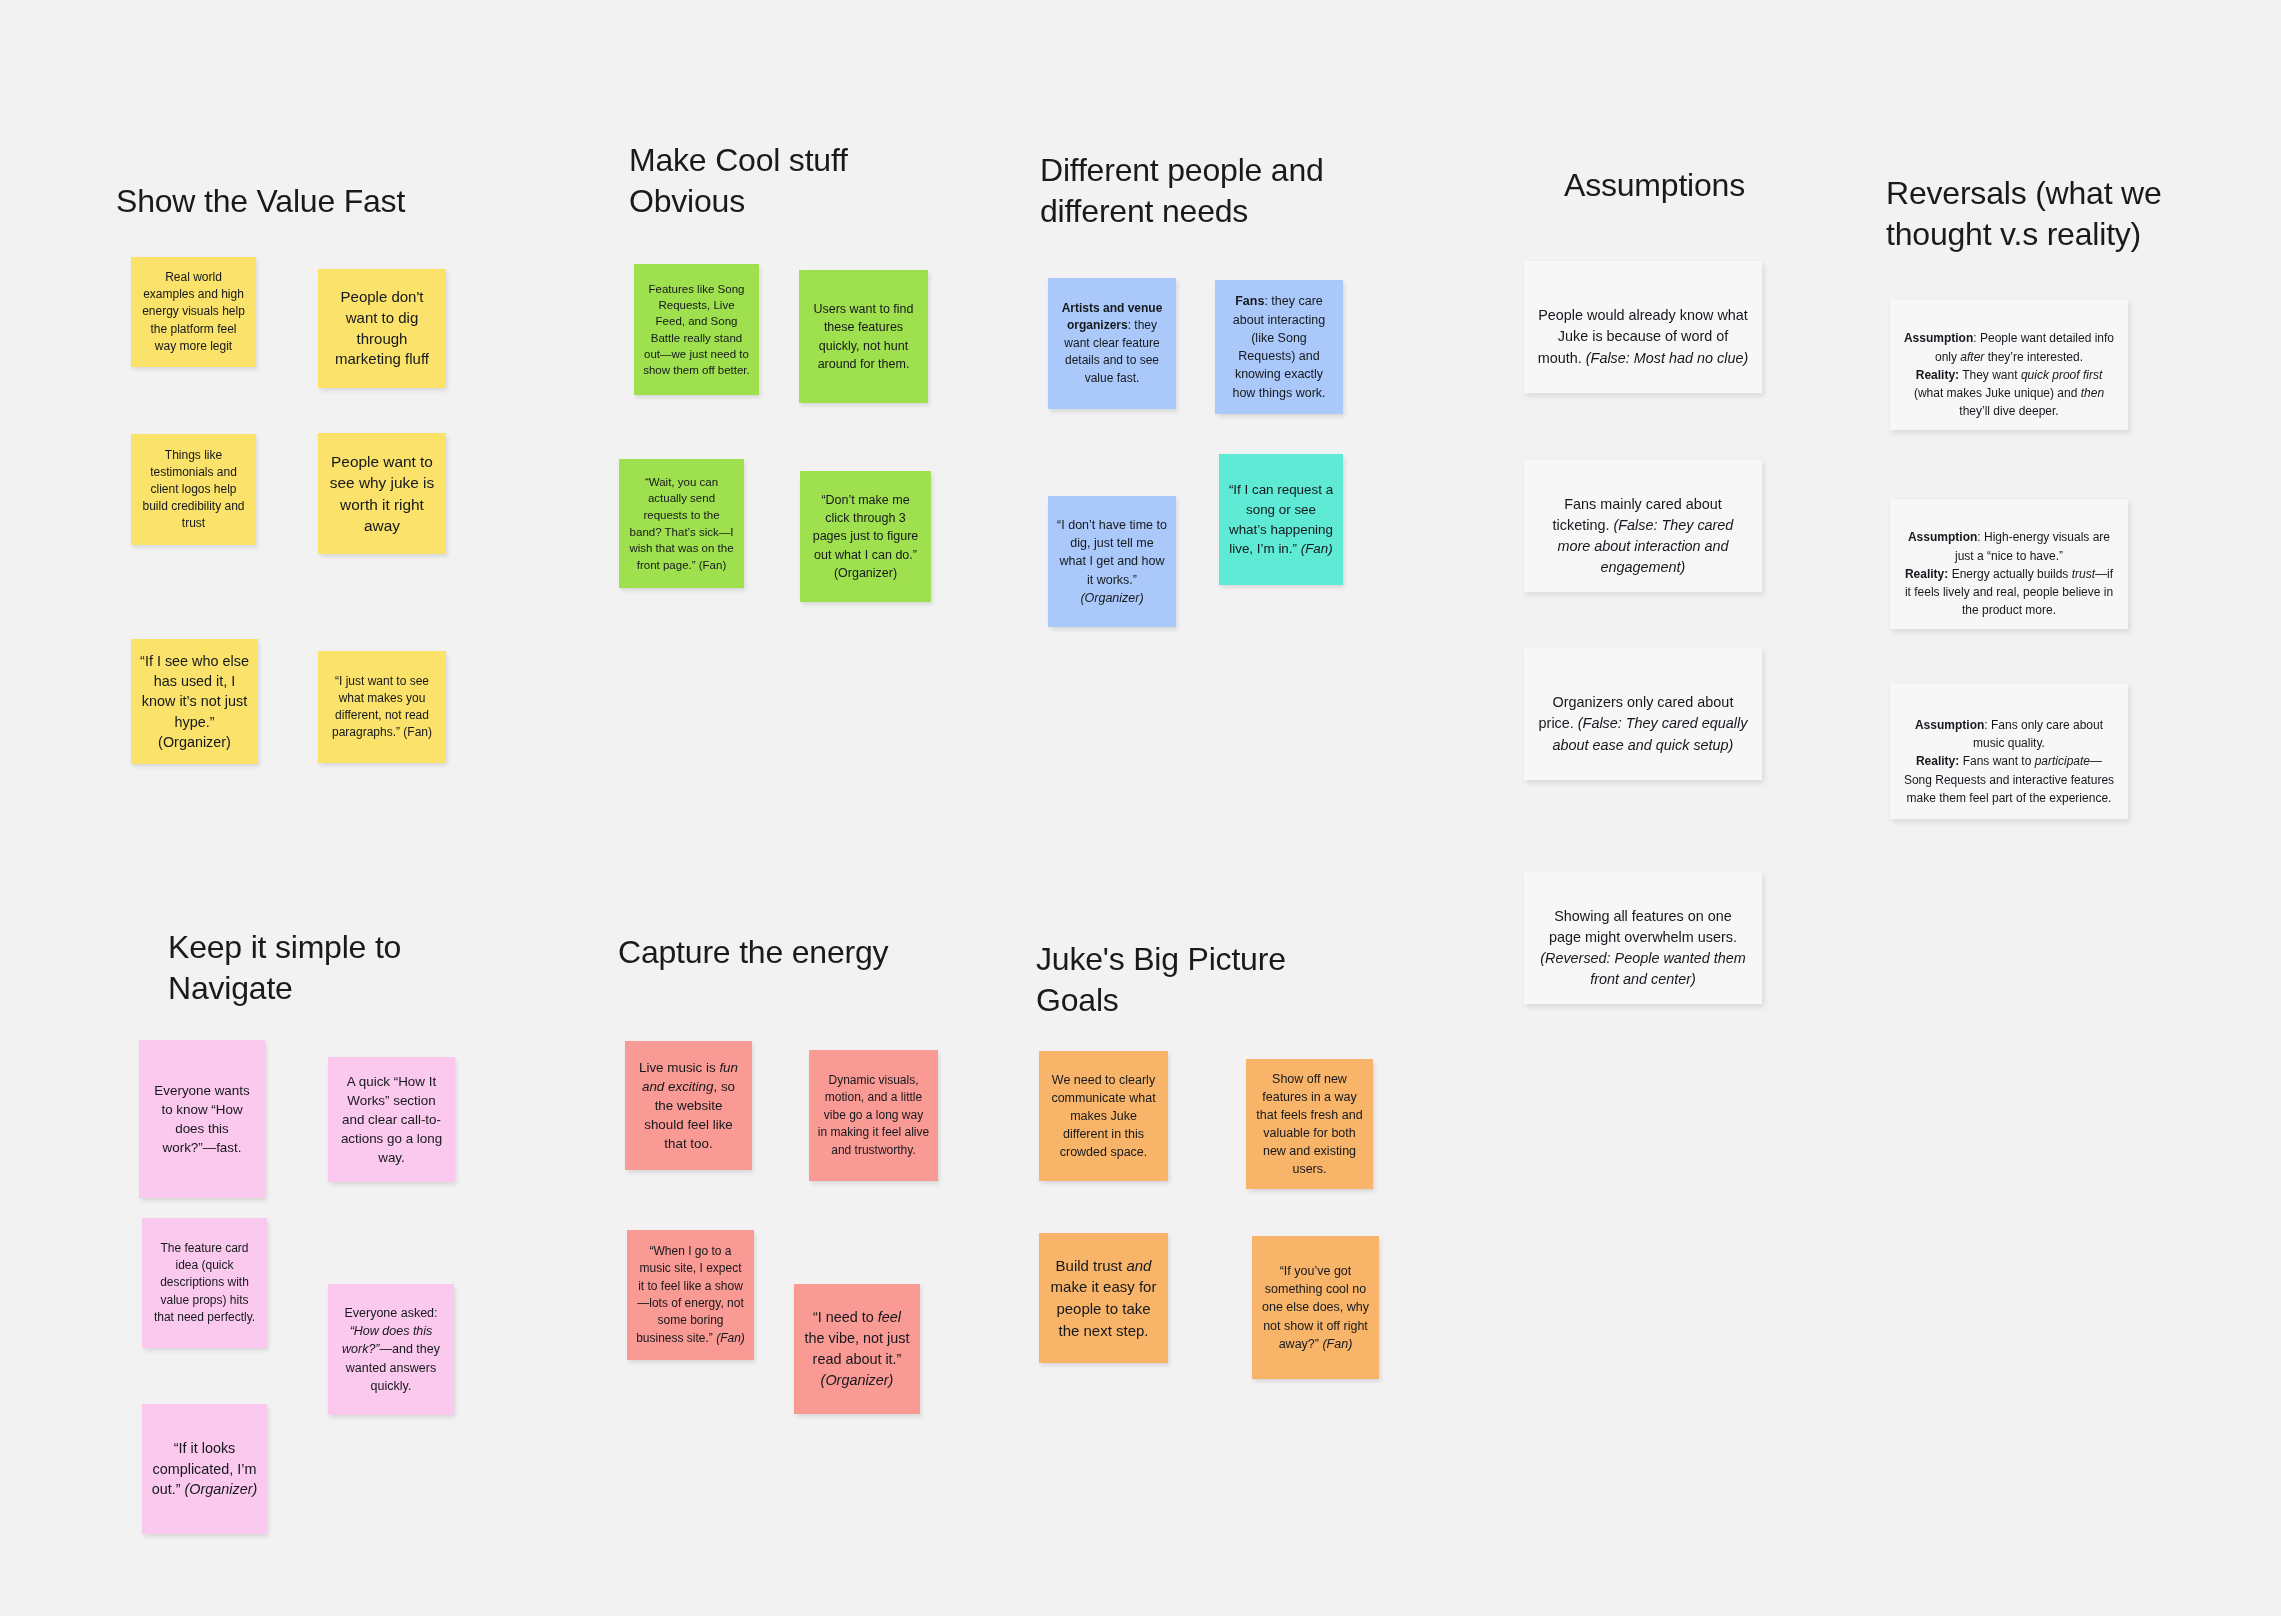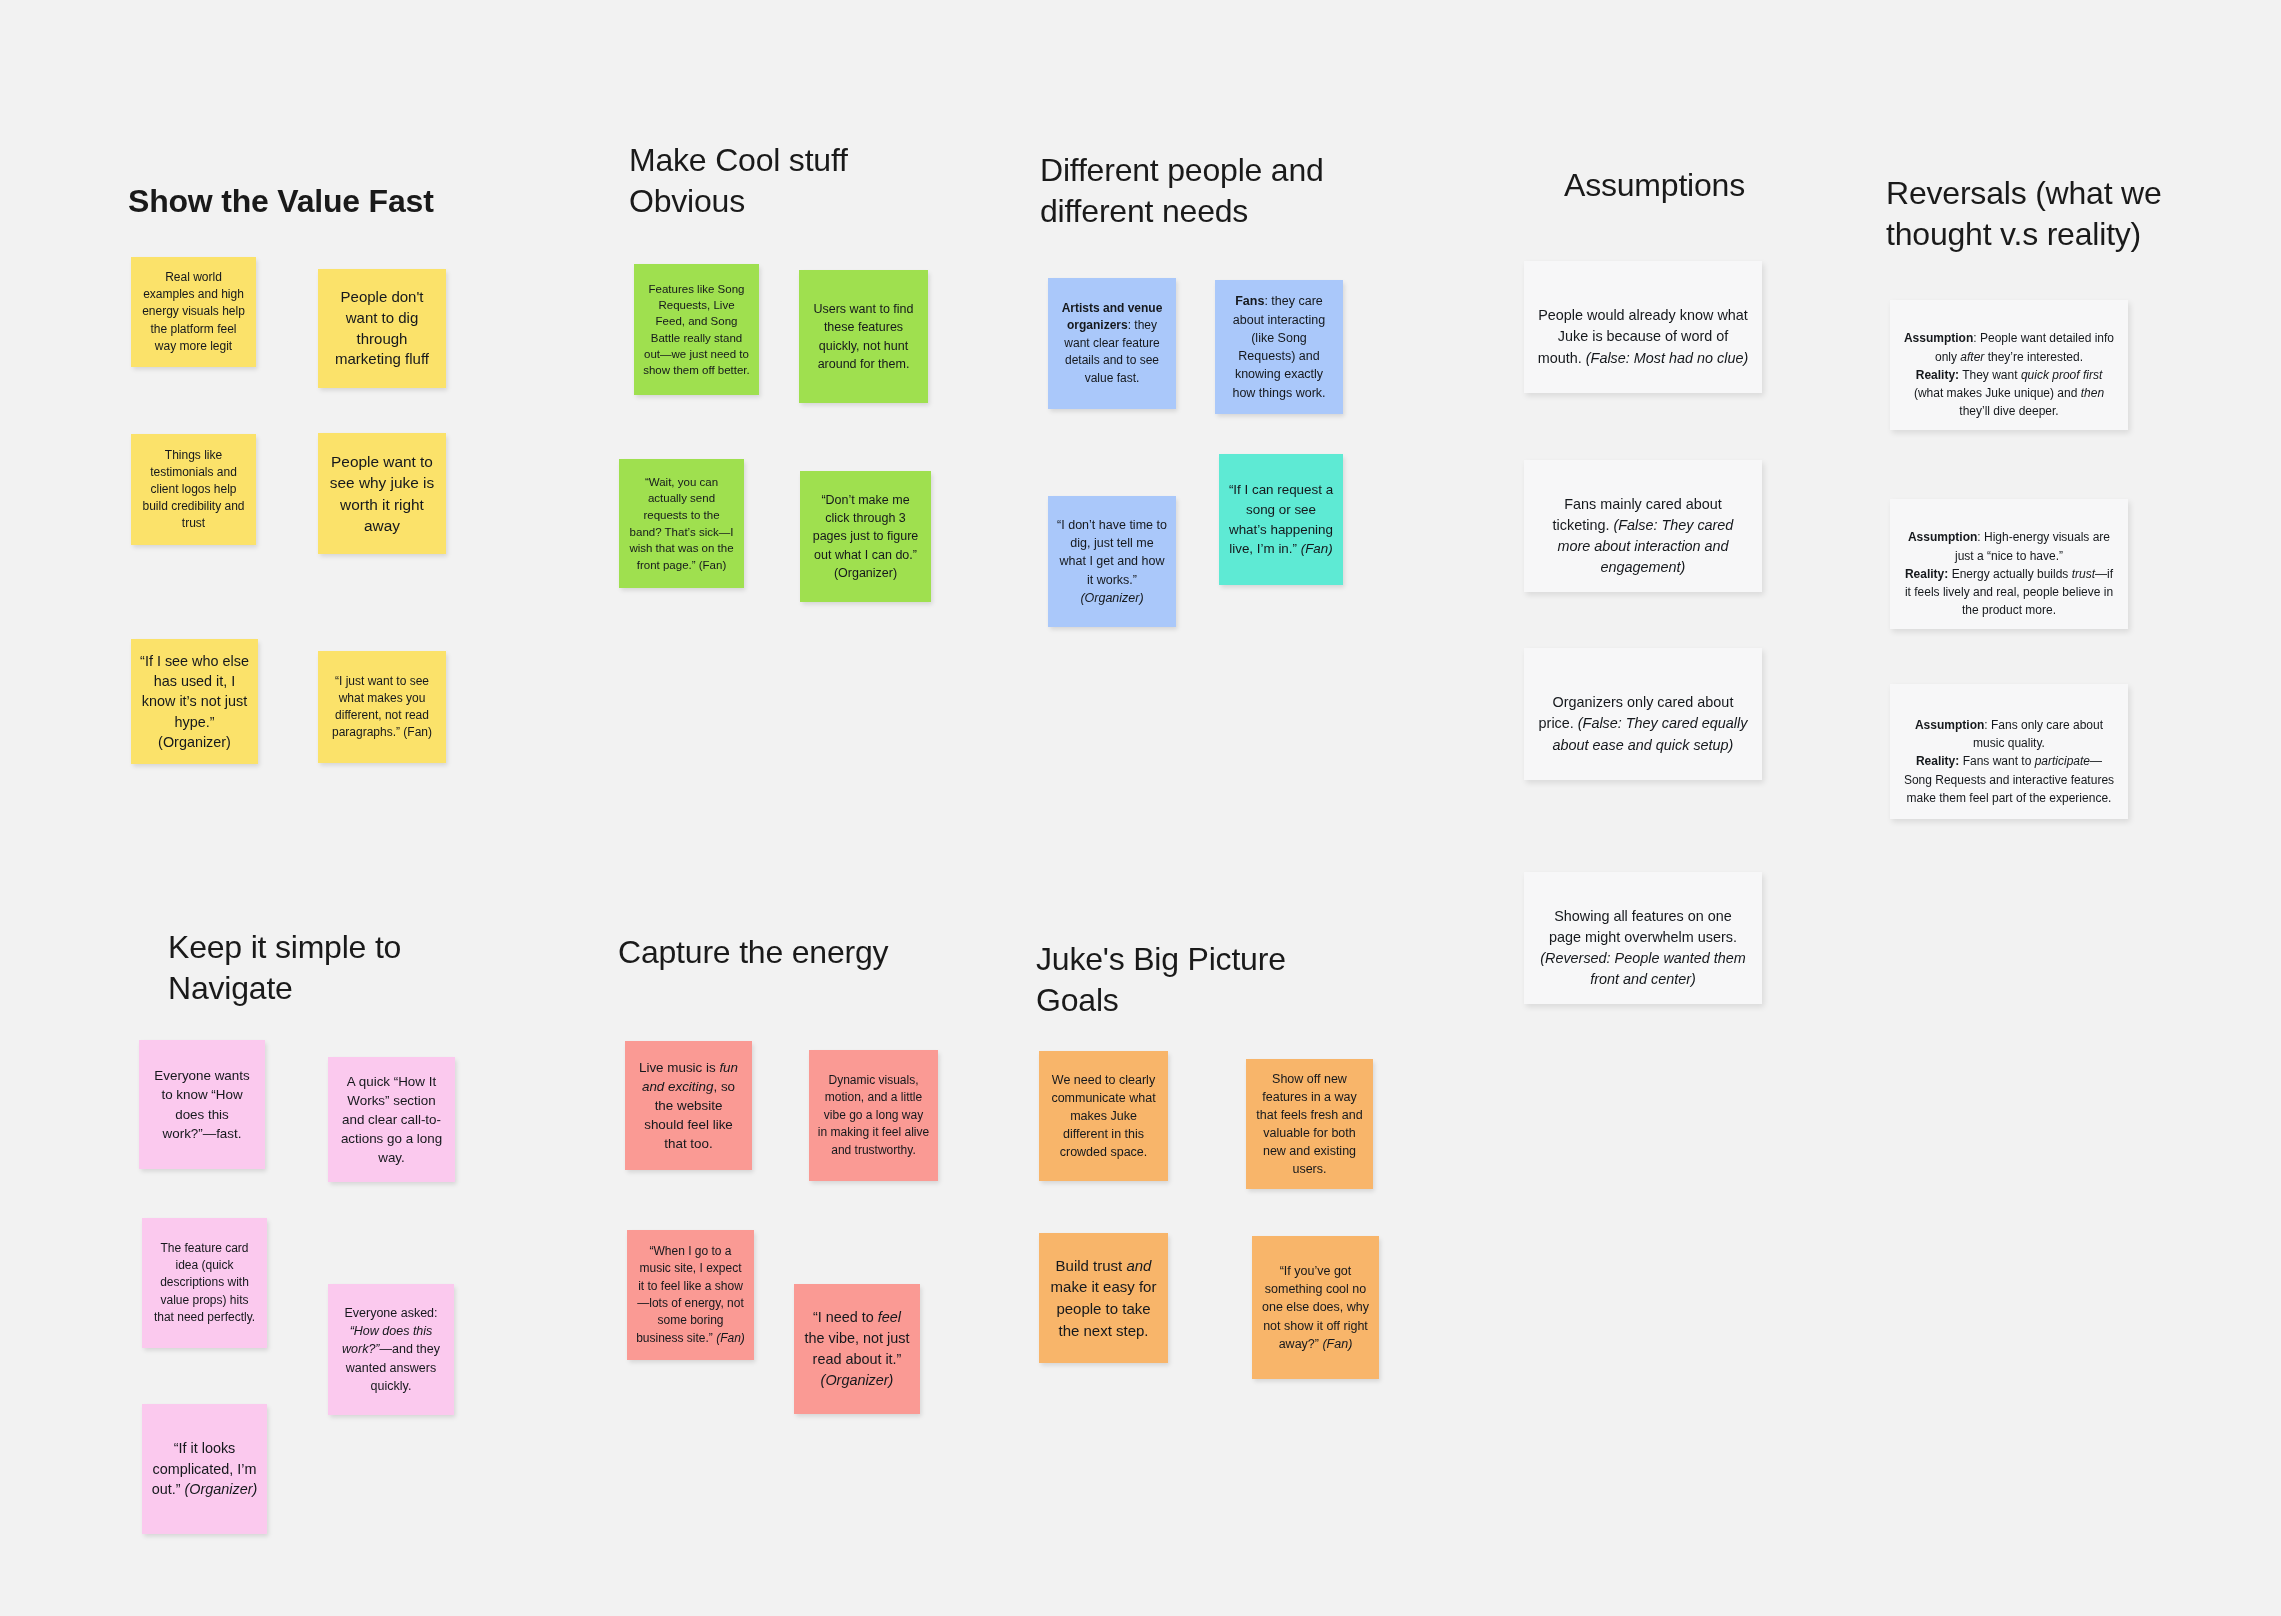--- a/index.html
+++ b/index.html
@@ -69,21 +69,21 @@
   }
   .card .txt { width: 100%; display: block; white-space: pre-line; margin-top: 20px; }
   .card i { font-style: italic; }
   .card b { font-weight: 700; }
 </style>
 </head>
 <body>
 
 <div id="board">
 
-  <div class="section-title" style="left:128px; top:181px; width:346px;font-weight:bold;">Show the Value Fast</div>
+  <div class="section-title" style="left:116px; top:181px; width:346px;">Show the Value Fast</div>
 
   <div class="section-title" style="left:629px; top:140px; width:317px;">Make Cool stuff
 Obvious</div>
 
   <div class="section-title" style="left:1040px; top:150px; width:346px;">Different people and
 different needs</div>
 
   <div class="section-title" style="left:1521px; top:165px; width:307px;margin-left:43px;">Assumptions</div>
 
   <div class="section-title" style="left:1886px; top:173px; width:327px;">Reversals (what we
@@ -174,21 +174,21 @@
   </div>
 
   <div class="card" style="left:1890px; top:499px; width:238px; height:130px; font-size:12px; line-height:1.52;">
     <span class="txt"><b>Assumption</b>: High-energy visuals are just a “nice to have.”<br><b>Reality:</b> Energy actually builds <i>trust</i>—if it feels lively and real, people believe in the product more.</span>
   </div>
 
   <div class="card" style="left:1890px; top:684px; width:238px; height:135px; font-size:12px; line-height:1.52;">
     <span class="txt"><b>Assumption</b>: Fans only care about music quality.<br><b>Reality:</b> Fans want to <i>participate</i>—Song Requests and interactive features make them feel part of the experience.</span>
   </div>
 
-  <div class="note" style="left:139px; top:1040px; width:126px; height:129px; background:#fbc9ee; font-size:13.4px; line-height:1.42;">
+  <div class="note" style="left:139px; top:1040px; width:126px; height:158px; background:#fbc9ee; font-size:13.4px; line-height:1.42;">
     <span class="txt">Everyone wants to know “How does this work?”—fast.</span>
   </div>
 
   <div class="note" style="left:328px; top:1057px; width:127px; height:125px; background:#fbc9ee; font-size:13.4px; line-height:1.42;">
     <span class="txt">A quick “How It Works” section and clear call-to-actions go a long way.</span>
   </div>
 
   <div class="note" style="left:142px; top:1218px; width:125px; height:130px; background:#fbc9ee; font-size:12px; line-height:1.45;">
     <span class="txt">The feature card idea (quick descriptions with value props) hits that need perfectly.</span>
   </div>

